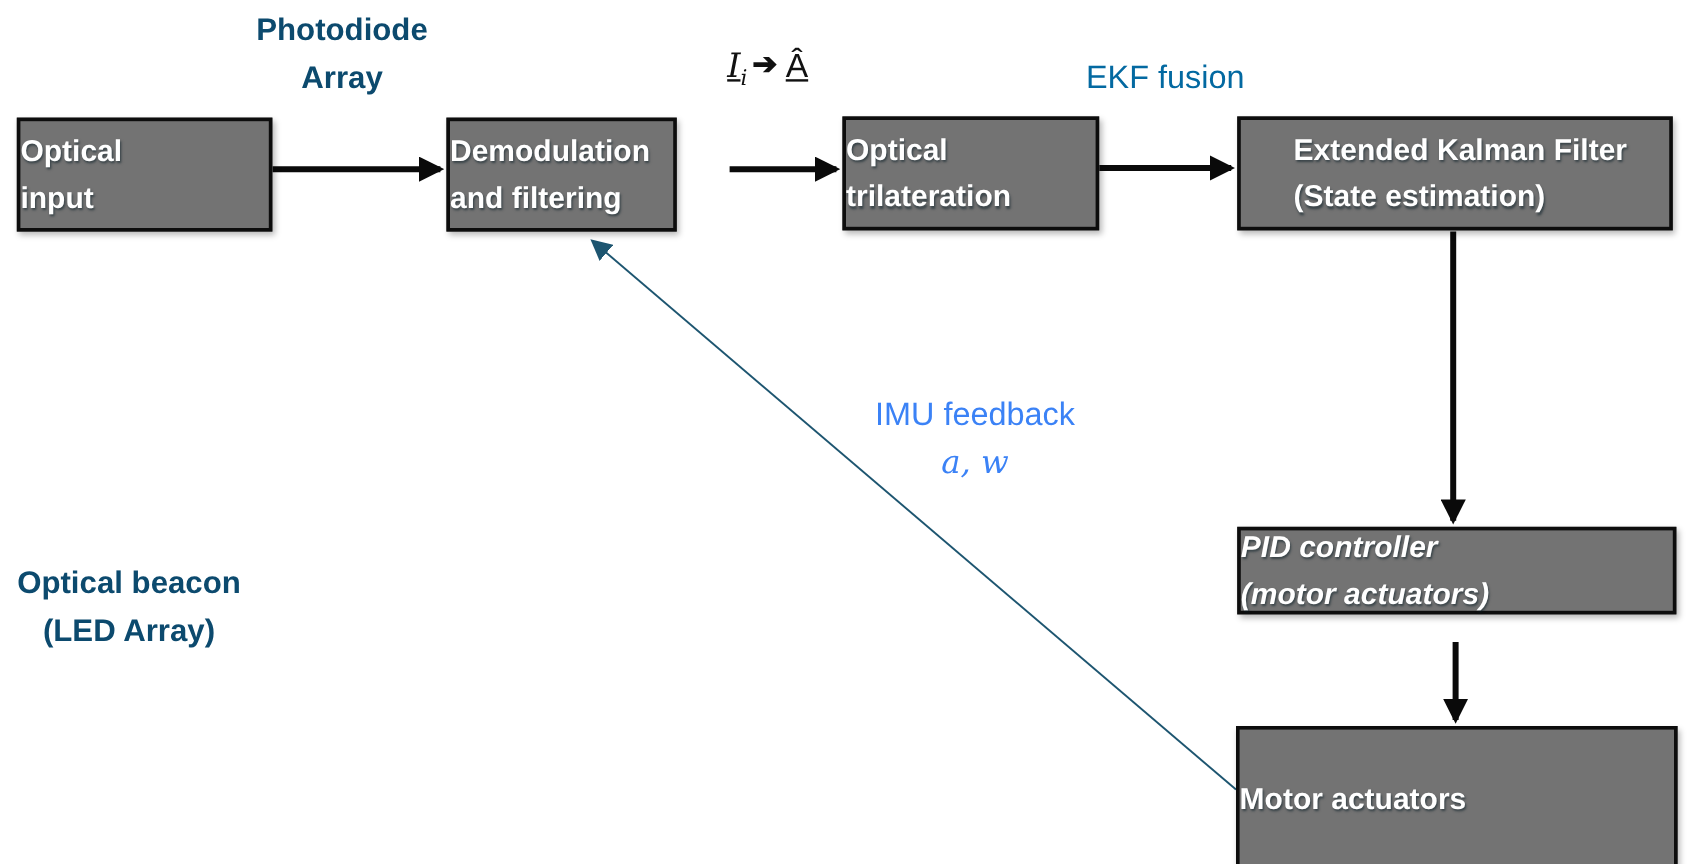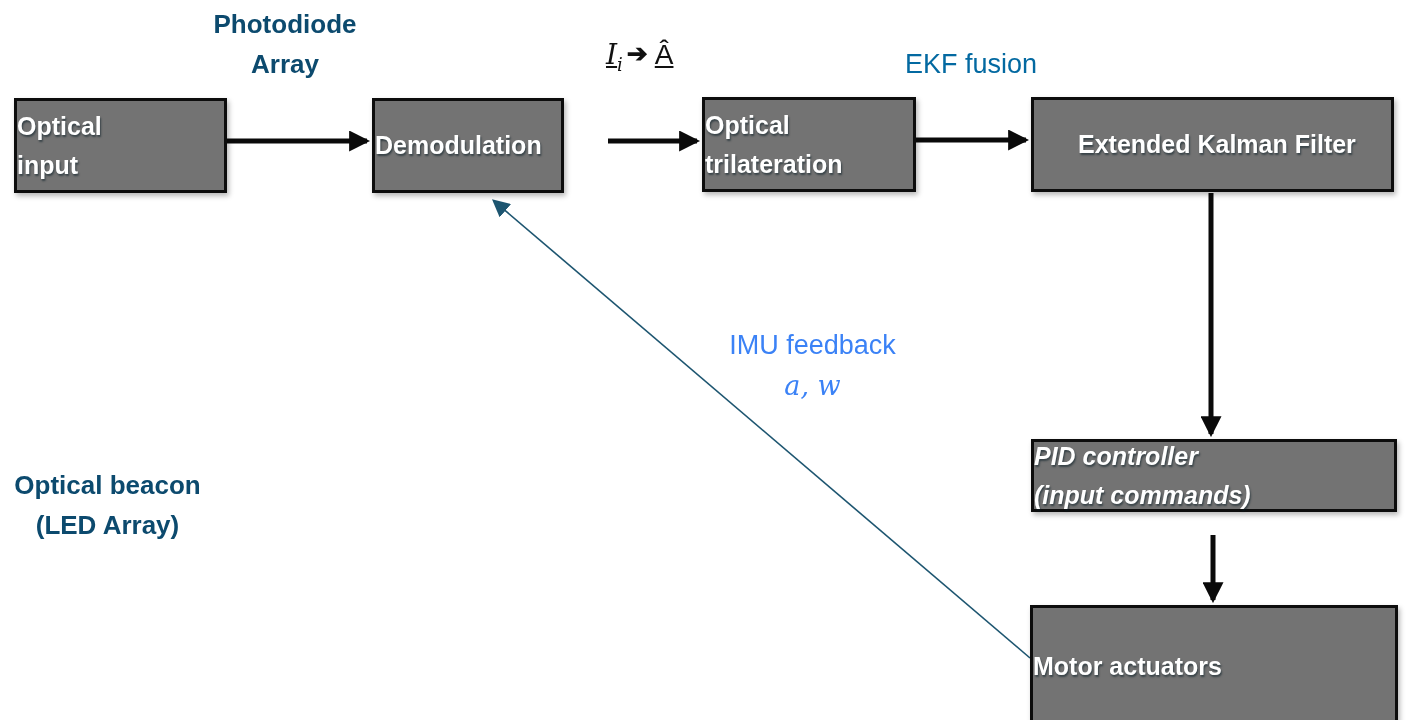--- a/index.html
+++ b/index.html
@@ -129,34 +129,36 @@
     <line x1="1030" y1="658" x2="494" y2="201" stroke="#1D5570" stroke-width="1.6" marker-end="url(#ah-teal)"></line>
   </svg>
 
   <div class="node node-optical-input">
     <span>Optical</span>
     <span>input</span>
   </div>
 
   <div class="node node-demodulation">
     <span>Demodulation</span>
+    <span>and filtering</span>
   </div>
 
   <div class="node node-trilateration">
     <span>Optical</span>
     <span>trilateration</span>
   </div>
 
   <div class="node node-ekf">
     <span>Extended Kalman Filter</span>
+    <span>(State estimation)</span>
   </div>
 
   <div class="node node-pid">
     <span>PID controller</span>
-    <span>(input commands)</span>
+    <span>(motor actuators)</span>
   </div>
 
   <div class="node node-motor">
     <span>Motor actuators</span>
   </div>
 
   <div class="ann-orange ann-photodiode">
     <span>Photodiode</span>
     <span>Array</span>
   </div>

